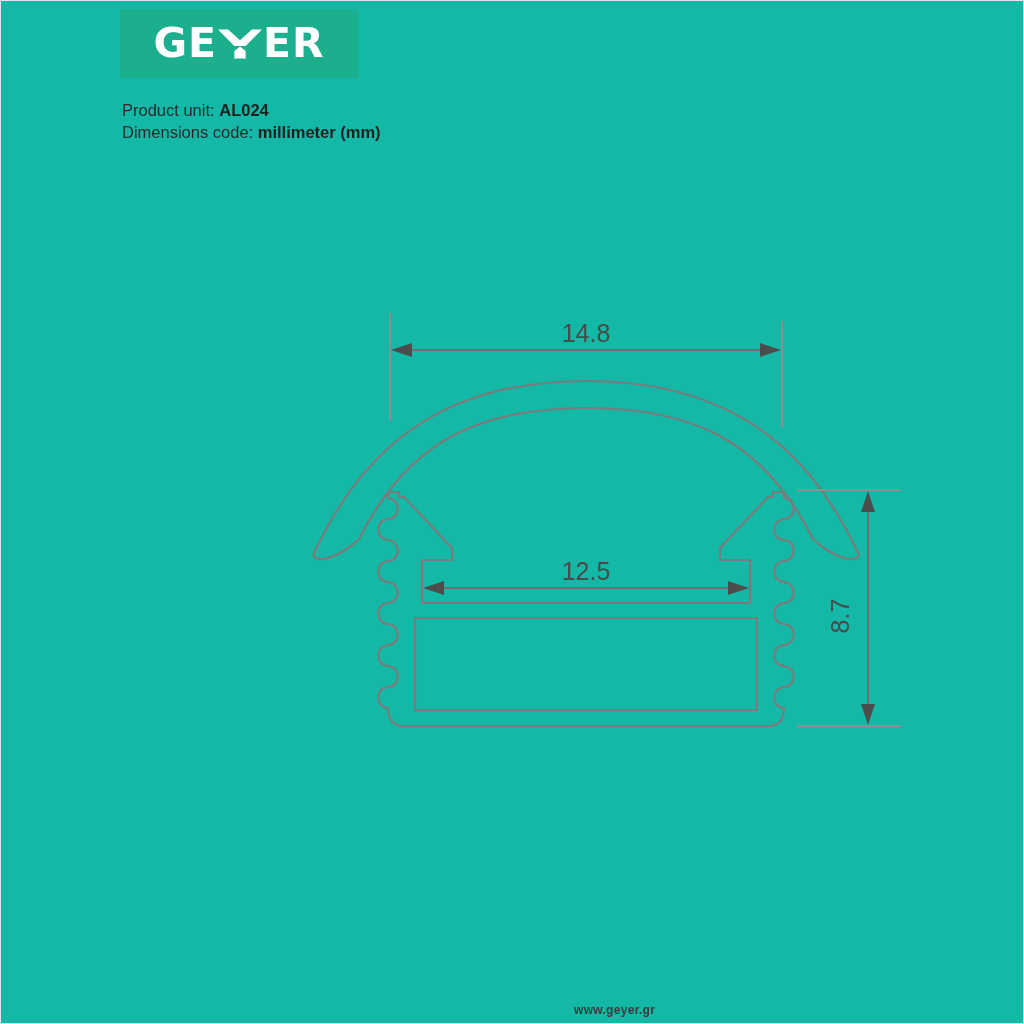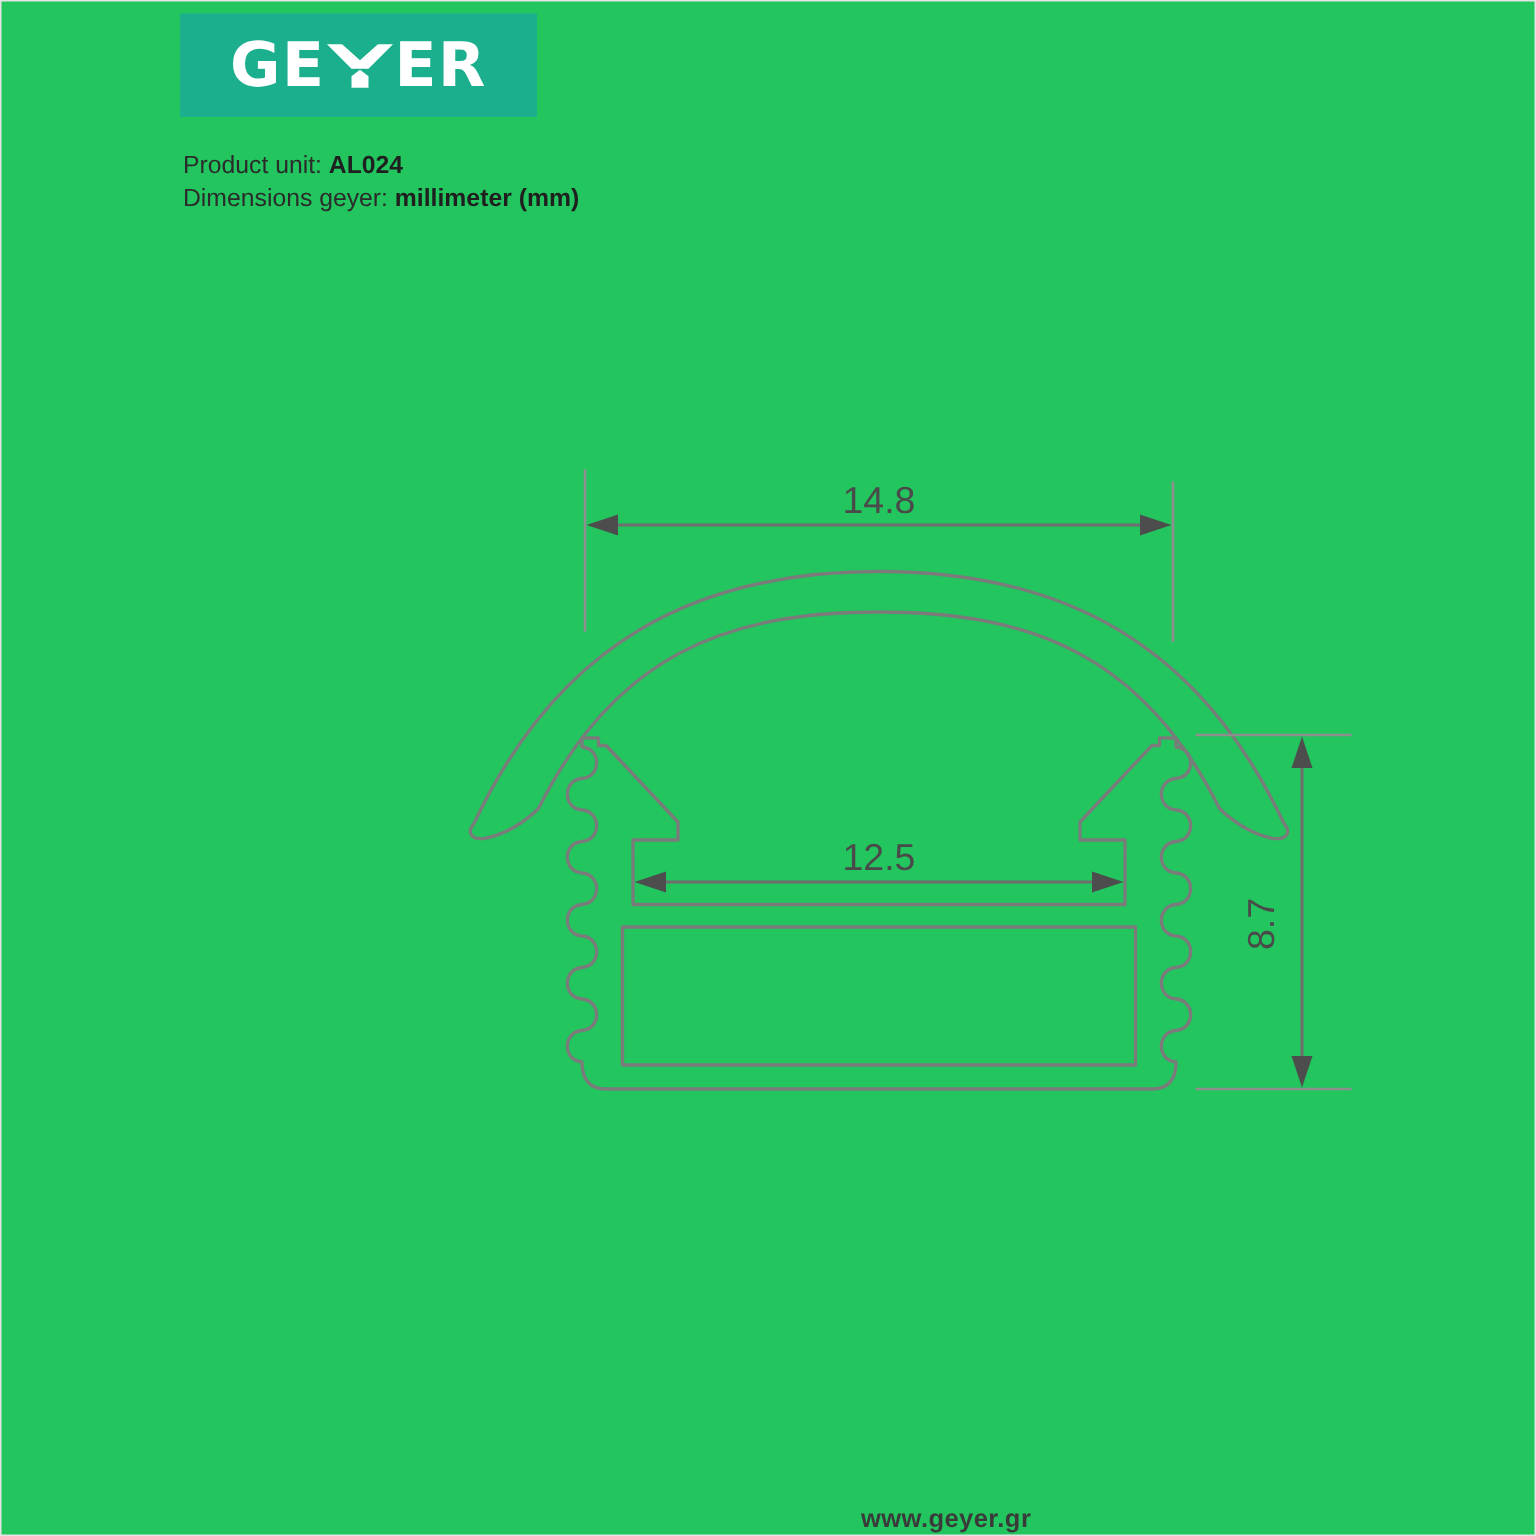--- a/index.html
+++ b/index.html
@@ -1,19 +1,19 @@
 <!DOCTYPE html>
 <html><head>
 <meta charset="utf-8">
 <style>
   html,body{margin:0;padding:0;background:#fff;}
   .page{
     position:relative;
     width:1024px;height:1024px;
-    background:#22c55e;
+    background:#14b8a6;
     font-family:"Liberation Sans", sans-serif;
     overflow:hidden;
     box-shadow: inset 0 0 0 1px #e4e4e4;
   }
   
   .logo-box{
     position:absolute;left:120px;top:9px;width:238px;height:69px;
     background:#1BAF8D;
     display:flex;align-items:center;justify-content:center;
   }
@@ -37,42 +37,42 @@
   .extline{fill:none;stroke:#8f8f8f;stroke-width:1.8;stroke-linecap:butt;}
   .dimline{fill:none;stroke:#6f6f6f;stroke-width:2;}
   .dimarrow{fill:#4d4d4d;stroke:none;}
   .dimtext{
     font-family:"Liberation Sans", sans-serif;
     font-size:25px;fill:#4a4a4a;
   }
   
   .website{
     position:absolute;left:574px;top:1003px;
-    font-size:17px;font-weight:700;color:#3a3a3a;letter-spacing:0.3px;
+    font-size:12px;font-weight:700;color:#3a3a3a;letter-spacing:0.3px;
   }
 </style>
 </head>
 <body>
 
 <div class="page">
 
   <div class="logo-box">
     <div class="logo-text">
       <span>GE</span>
         <svg class="logo-y" viewBox="0 0 70 46" aria-hidden="true">
         <polygon points="0,0 16,0 35,17 54,0 70,0 44,26 26,26" fill="#ffffff"></polygon>
         <polygon points="26,34 35,27 44,34 44,46 26,46" fill="#ffffff"></polygon>
       </svg>
         <span>ER</span>
     </div>
   </div>
 
   <div class="meta">
     <div><span>Product unit:</span>&nbsp;<b>AL024</b></div>
-    <div><span>Dimensions geyer:</span>&nbsp;<b>millimeter (mm)</b></div>
+    <div><span>Dimensions code:</span>&nbsp;<b>millimeter (mm)</b></div>
   </div>
 
   <svg class="drawing" viewBox="0 0 1024 1024">
 
     <path class="outline" d="M 316 549
          C 372 430, 462 381, 586 381
          C 710 381, 800 430, 856 549
          C 861 555, 858 560, 849 559
          C 837 557, 823 549, 813 539
          C 762 437, 688 408, 586 408

